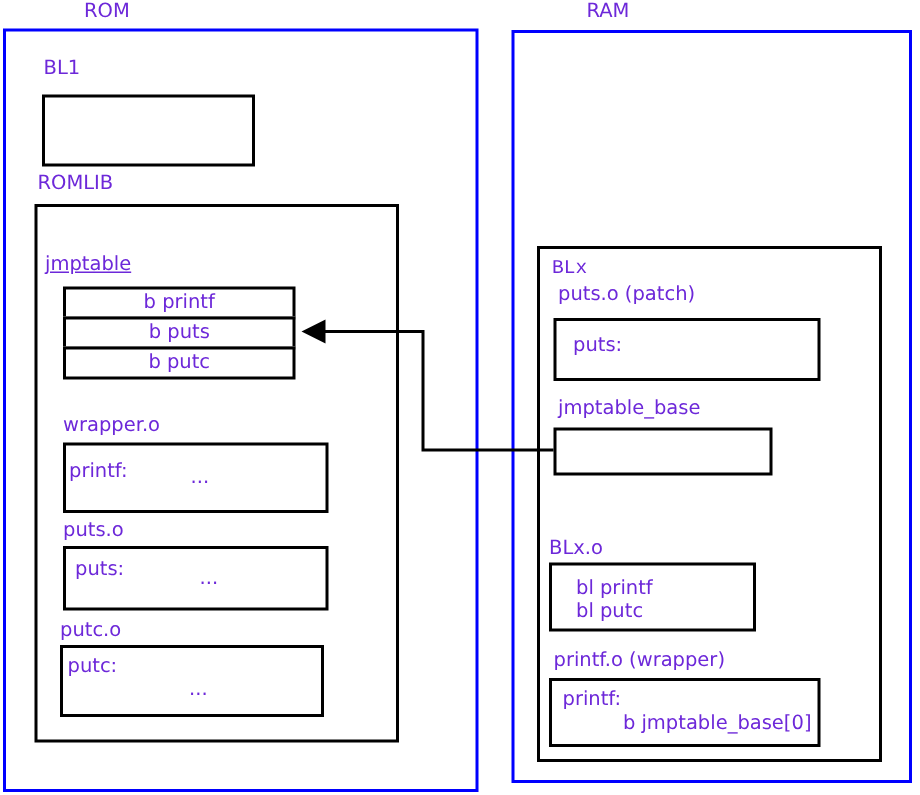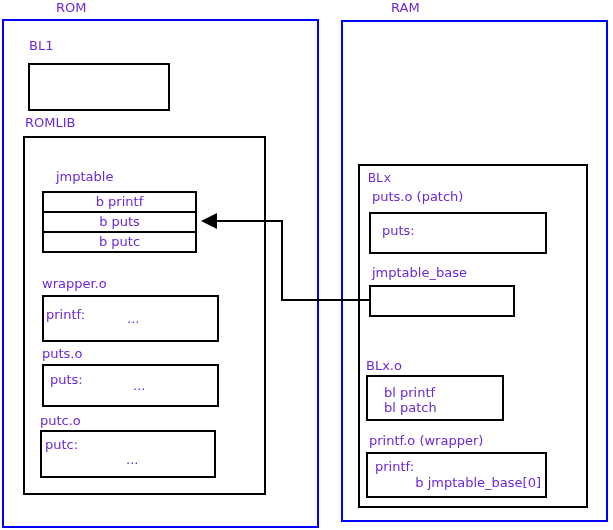--- a/index.html
+++ b/index.html
@@ -67,21 +67,21 @@
   <div class="lbl" style="left:56px; top:1px;">ROM</div>
 
   <div class="frame" style="left:2px; top:19px; width:317px; height:509px;"></div>
 
   <div class="lbl" style="left:29px; top:39px;">BL1</div>
   <div class="box" style="left:28px; top:63px; width:142px; height:48px;"></div>
 
   <div class="lbl" style="left:25px; top:116px;">ROMLIB</div>
   <div class="box" style="left:23px; top:136px; width:243px; height:359px; background:transparent;"></div>
 
-  <div class="lbl" style="left:56px; top:170px;">jmptable</div>
+  <div class="lbl" style="left:30px; top:170px;text-decoration:underline;">jmptable</div>
   <div class="jmptable-rows">
     <div class="jrow">b printf</div>
     <div class="jrow">b puts</div>
     <div class="jrow">b putc</div>
   </div>
 
   <div class="lbl" style="left:42px; top:277px;">wrapper.o</div>
   <div class="box" style="left:42px; top:295px; width:177px; height:47px;">
     <span class="inner-text" style="left:2px; top:11px;">printf:</span>
     <span class="inner-text" style="left:83px; top:15px;">...</span>
@@ -110,21 +110,21 @@
   <div class="box" style="left:369px; top:212px; width:178px; height:42px;">
     <span class="inner-text" style="left:11px; top:10px;">puts:</span>
   </div>
 
   <div class="lbl" style="left:372px; top:266px;">jmptable_base</div>
   <div class="box" style="left:369px; top:285px; width:146px; height:32px;"></div>
 
   <div class="lbl" style="left:366px; top:359px;">BLx.o</div>
   <div class="box" style="left:366px; top:375px; width:138px; height:46px;">
     <span class="inner-text" style="left:16px; top:9px;">bl printf</span>
-    <span class="inner-text" style="left:16px; top:24px;">bl patch</span>
+    <span class="inner-text" style="left:16px; top:24px;">bl putc</span>
   </div>
 
   <div class="lbl" style="left:369px; top:434px;">printf.o (wrapper)</div>
   <div class="box" style="left:366px; top:452px; width:181px; height:46px;">
     <span class="inner-text" style="left:7px; top:6px;">printf:</span>
     <span class="inner-text" style="right:4px; top:22px;">b jmptable_base[0]</span>
   </div>
 
   <svg class="arrow-svg" width="613" height="530" viewBox="0 0 613 530">
     <polyline points="369,300 282,300 282,221 214,221" fill="none" stroke="#000000" stroke-width="2"></polyline>

